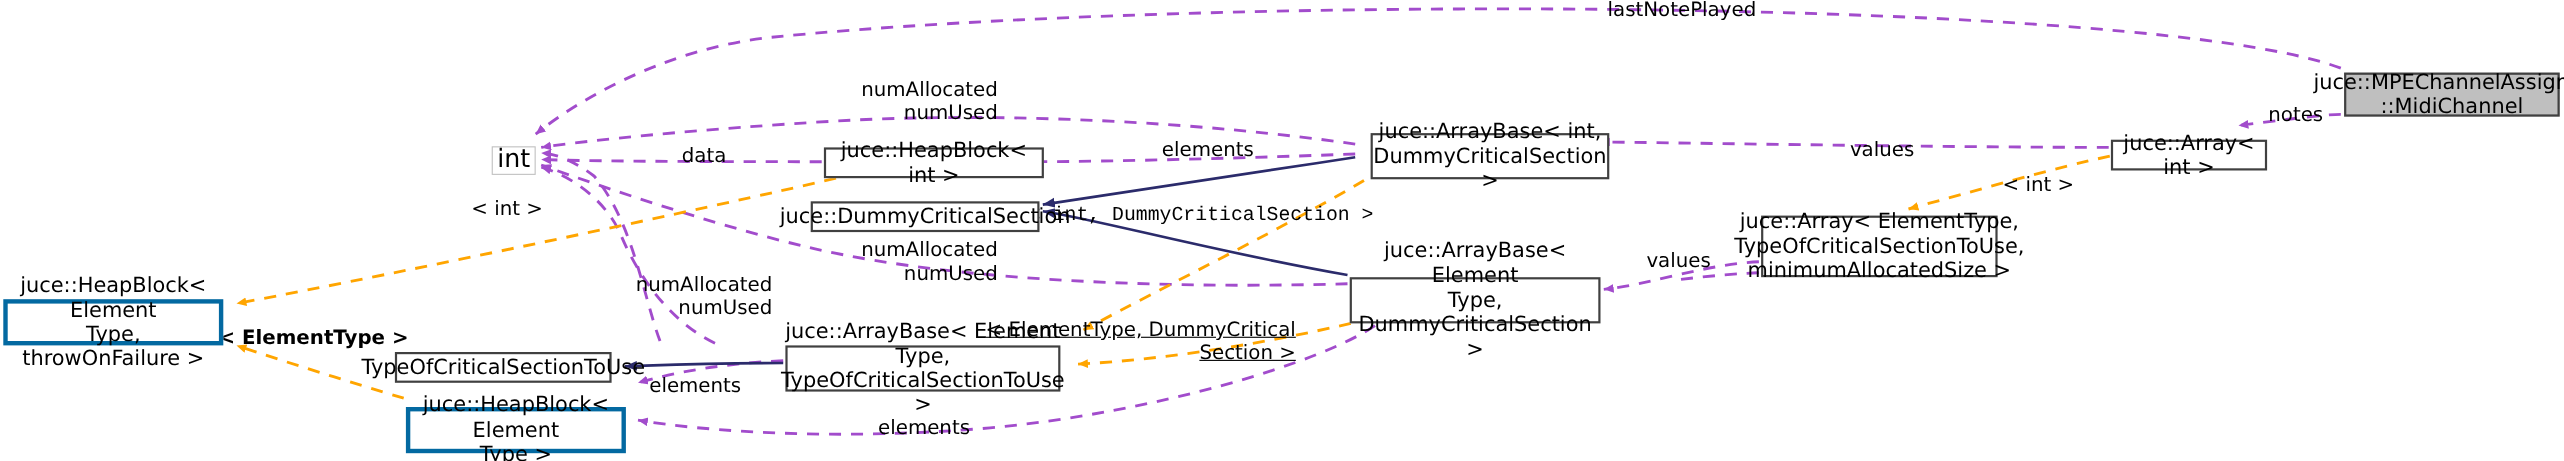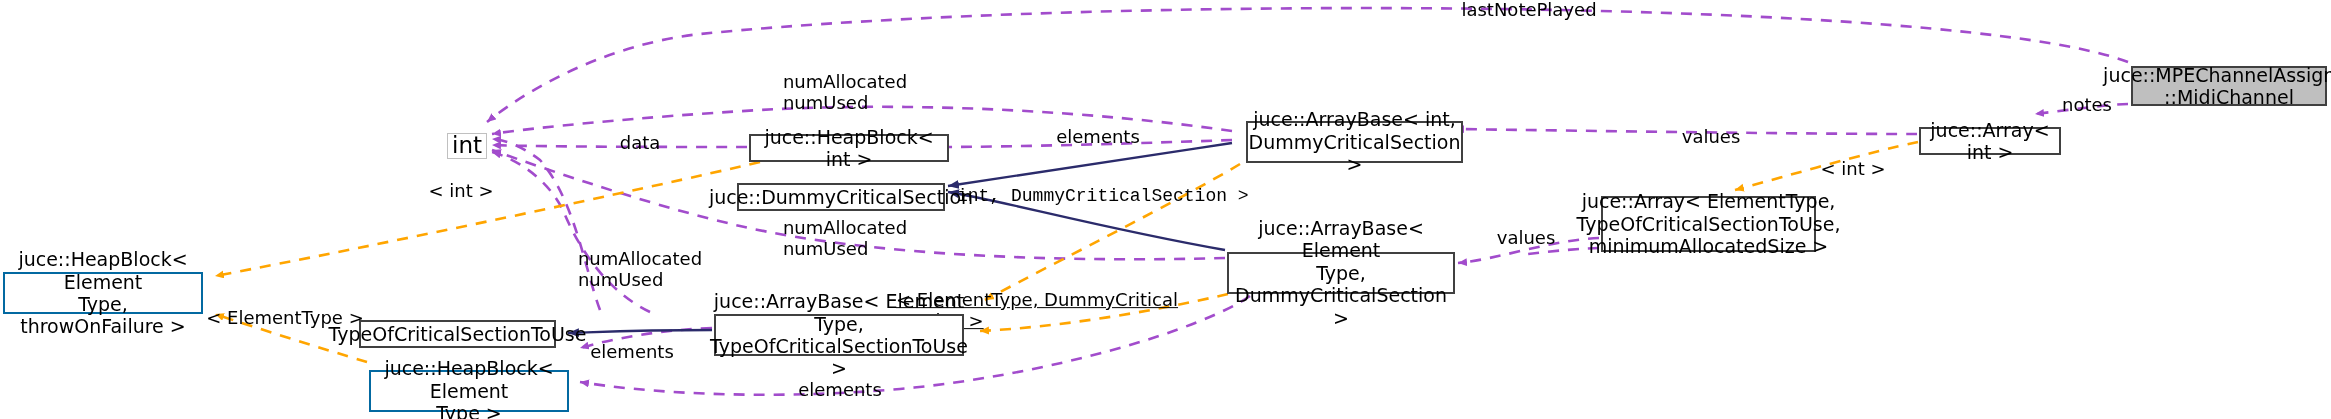--- a/index.html
+++ b/index.html
@@ -38,31 +38,31 @@
     border: 2px solid #404040;
     white-space: pre-line;
     padding: 2px 6px;
     z-index: 3;
   }
   .node.root {
     background: #bfbfbf;
     border: 2px solid #404040;
   }
   .node.highlight {
-    border: 2px solid #0369a1;
+    border: 4px solid #0369a1;
   }
   .node.plain {
     border: 1px solid #c0c0c0;
     font-size: 23px;
   }
   .edge-label {
     position: absolute;
     font-size: 18px;
     color: #000000;
-    text-align: left;
+    text-align: right;
     white-space: pre-line;
     line-height: 1.16;
     background: transparent;
     z-index: 2;
     transform: translate(-50%, -50%);
     pointer-events: none;
   }
 </style>
 </head>
 <body>
@@ -178,15 +178,15 @@
 numUsed</div>
   <div class="edge-label" style="left:640px;top:143px;">data</div>
   <div class="edge-label" style="left:1098px;top:137px;">elements</div>
   <div class="edge-label" style="left:632px;top:352px;">elements</div>
   <div class="edge-label" style="left:840px;top:390px;">elements</div>
   <div class="edge-label" style="left:461px;top:191px;">&lt; int &gt;</div>
   <div class="edge-label" style="left:1853px;top:169px;">&lt; int &gt;</div>
   <div class="edge-label" style="left:1092px;top:196px;font-family:Liberation Mono, monospace;">&lt; int, DummyCriticalSection &gt;</div>
   <div class="edge-label" style="left:1037px;top:311px;text-decoration:underline;">&lt; ElementType, DummyCritical
 Section &gt;</div>
-  <div class="edge-label" style="left:285px;top:318px;">&lt; ElementType &gt;</div>
+  <div class="edge-label" style="left:285px;top:308px;font-weight:bold;">&lt; ElementType &gt;</div>
 
 </div>
 
 </body></html>

